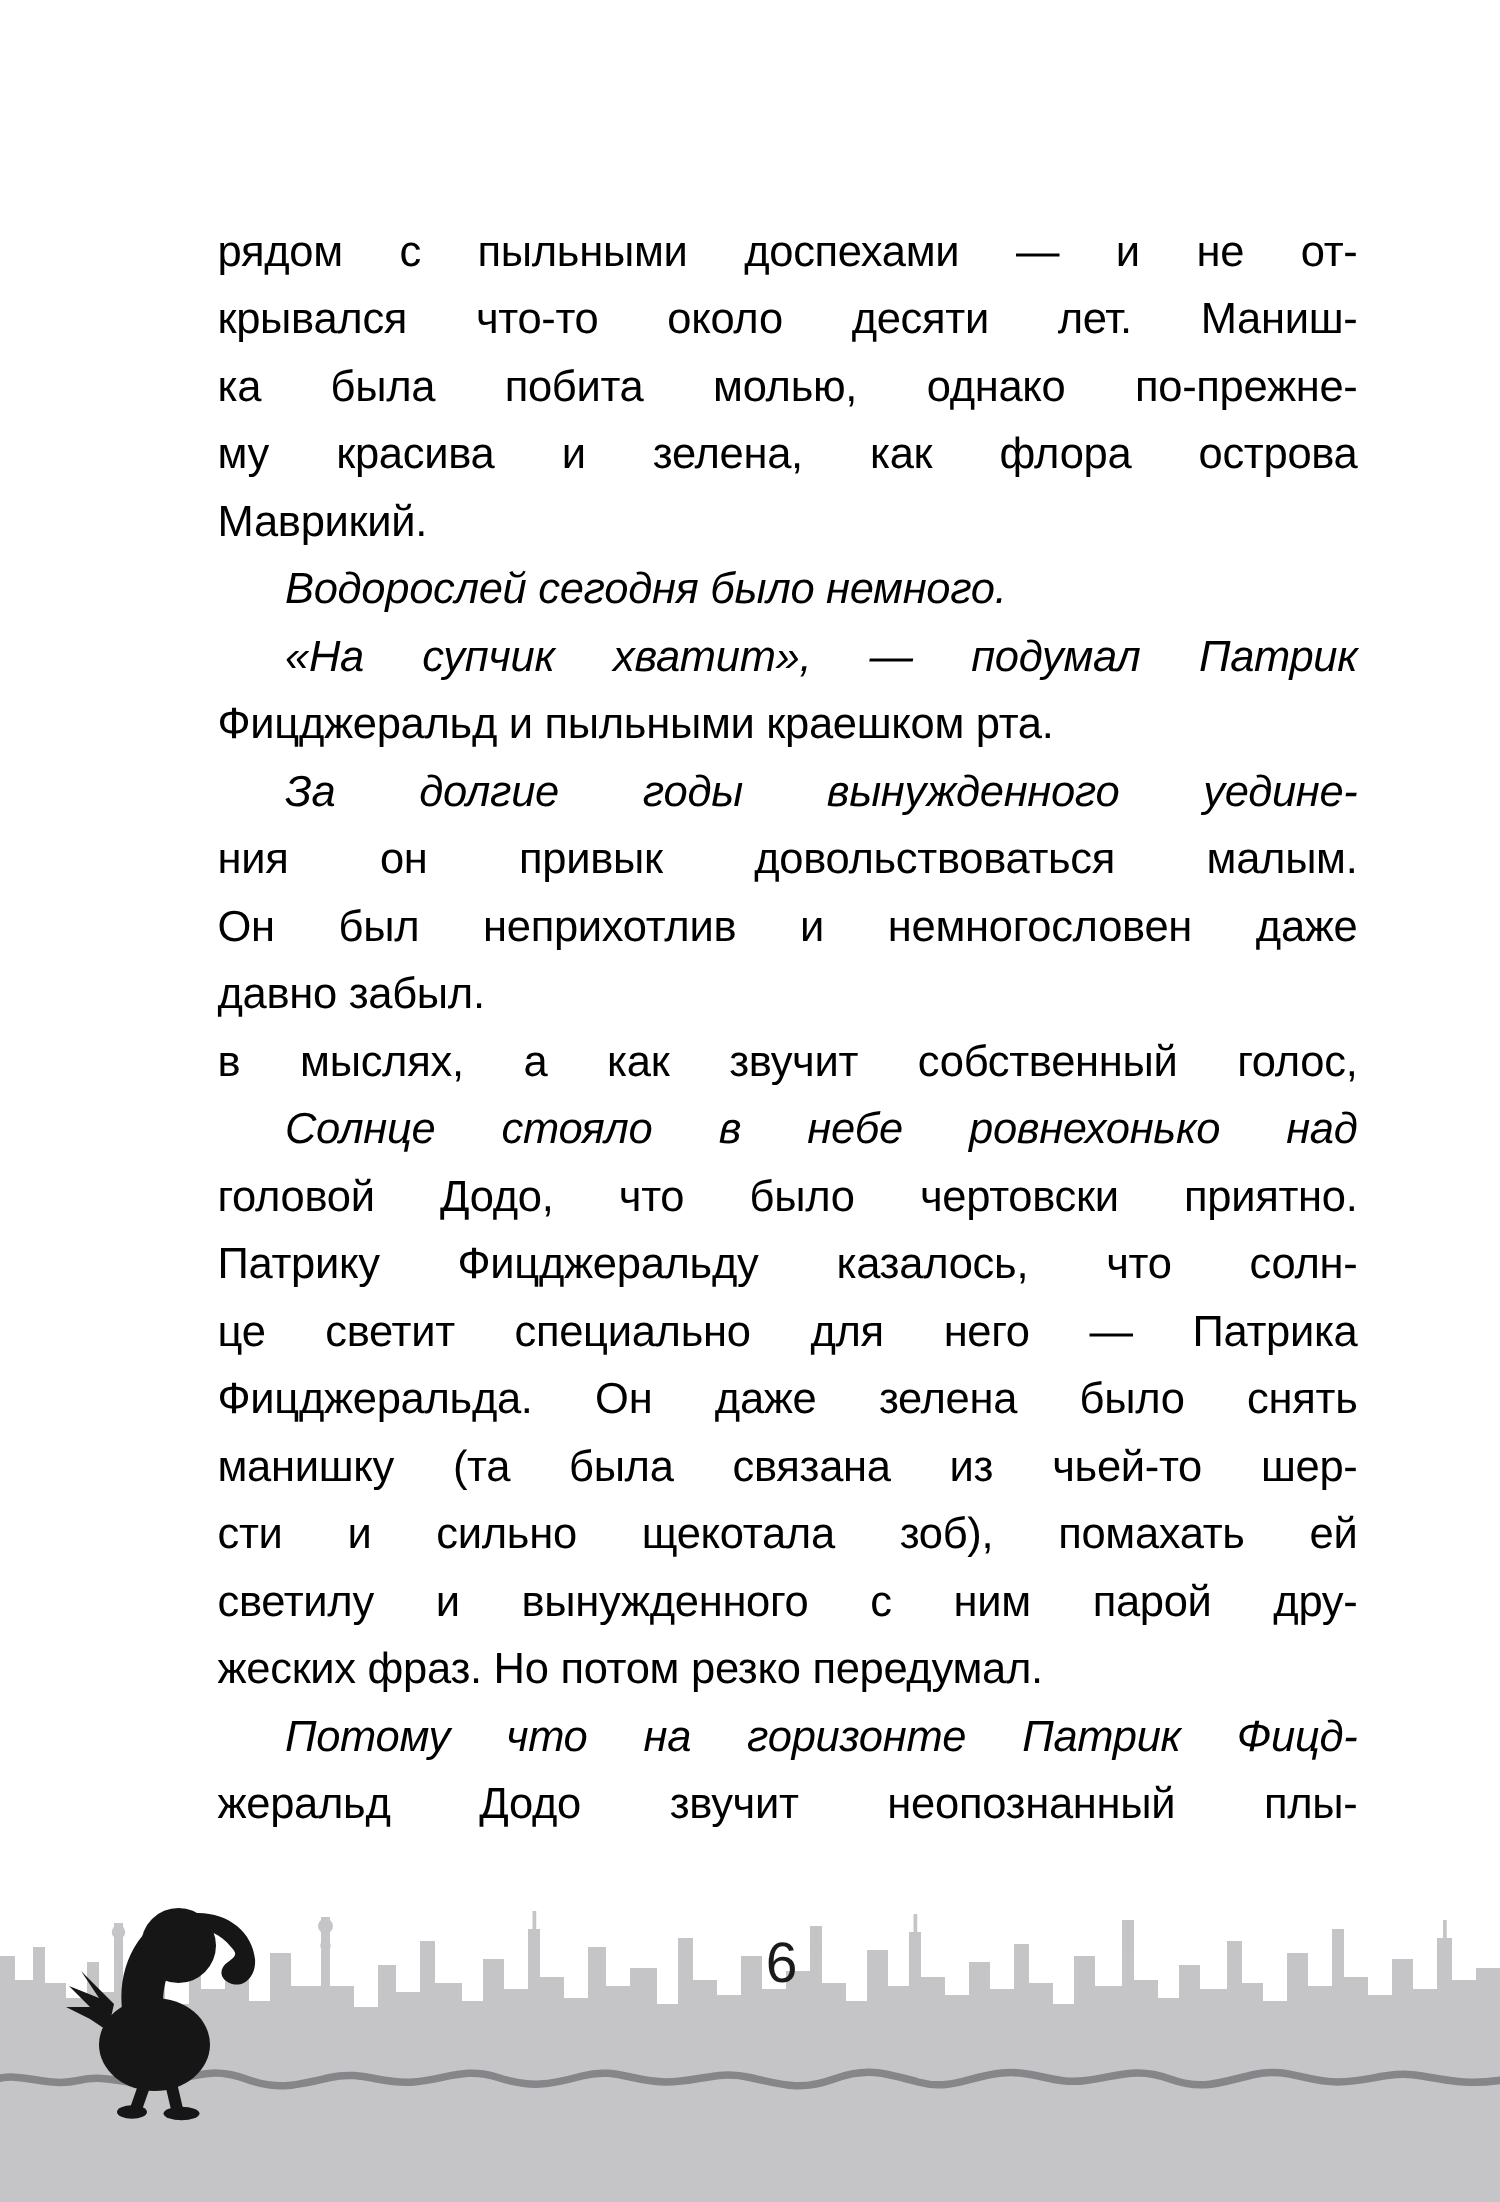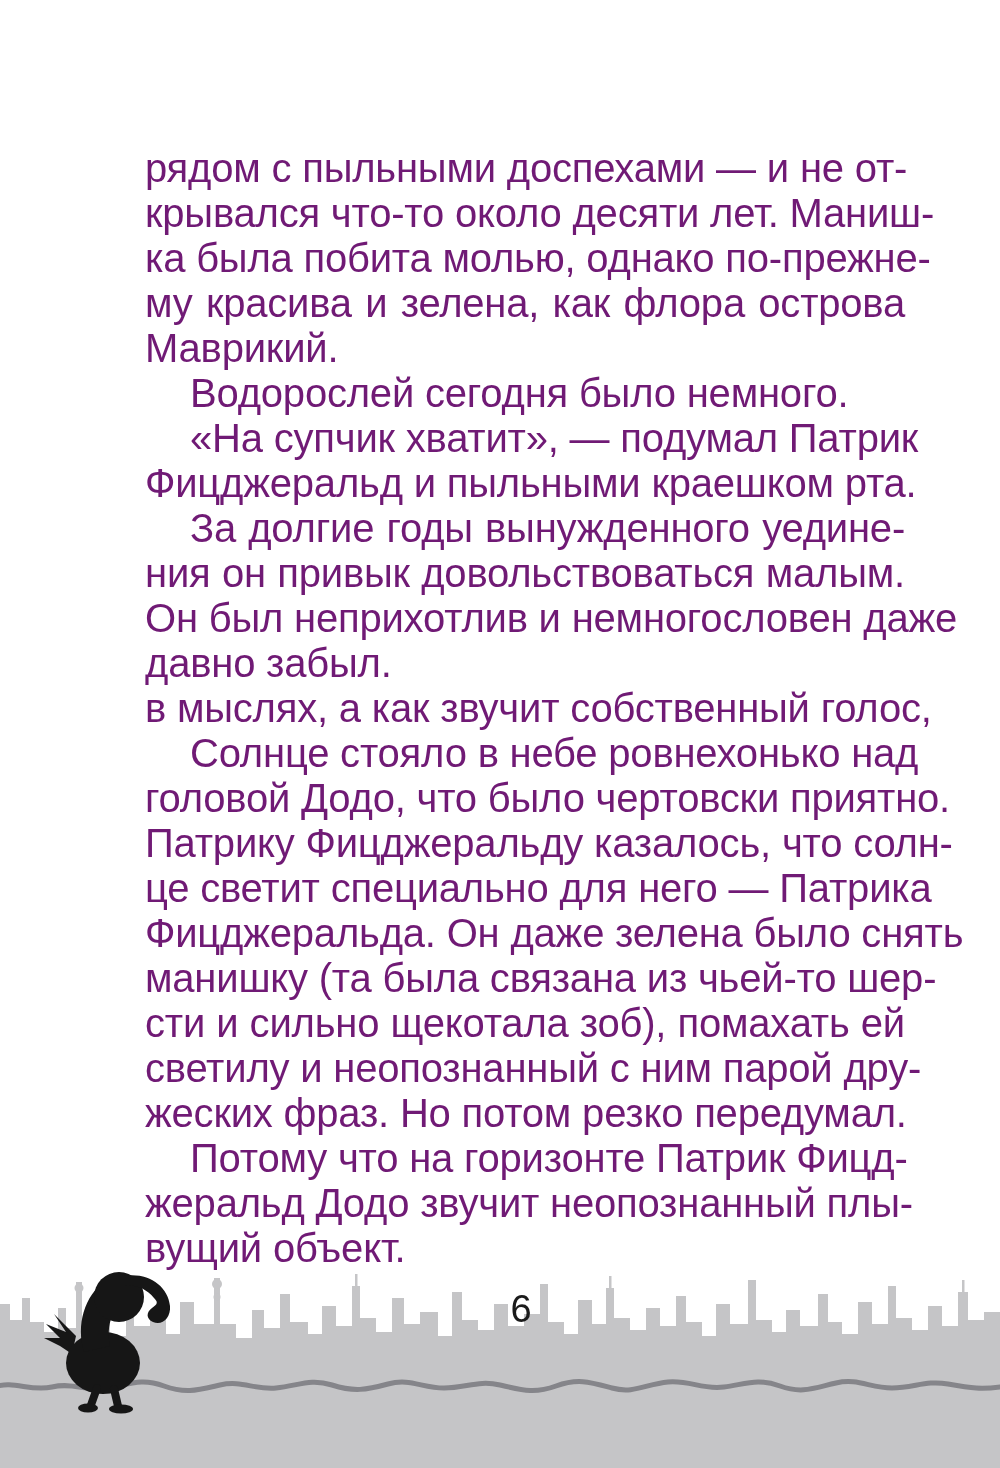--- a/index.html
+++ b/index.html
@@ -10,36 +10,37 @@
     overflow:hidden;
     font-family:"Liberation Sans", sans-serif;
   }
   .page{
     position:absolute;inset:0;
     background:#ffffff;
   }
   .body-text{
     position:absolute;
     left:145px;top:146px;width:760px;
-    color:#701a75;
-    font-size:40px;
+    color:#000000;
+    font-size:29px;
     line-height:45px;
     letter-spacing:-0.2px;
   }
   .line{
     text-align:justify;
     text-align-last:justify;
     white-space:nowrap;
     height:45px;
   }
   .line.end{
     text-align-last:left;
   }
   .line.indent{
     text-indent:45px;
+    font-style:italic;
   }
   .page-number{
     position:absolute;
     left:471px;top:1288px;width:100px;
     text-align:center;
     font-size:38px;
     color:#1b1b1b;
     z-index:3;
   }
   .footer-art{
@@ -67,25 +68,24 @@
     <div class="line">Он был неприхотлив и немногословен даже</div>
     <div class="line end">давно забыл.</div>
     <div class="line">в мыслях, а как звучит собственный голос,</div>
     <div class="line indent">Солнце стояло в небе ровнехонько над</div>
     <div class="line">головой Додо, что было чертовски приятно.</div>
     <div class="line">Патрику Фицджеральду казалось, что солн-</div>
     <div class="line">це светит специально для него — Патрика</div>
     <div class="line">Фицджеральда. Он даже зелена было снять</div>
     <div class="line">манишку (та была связана из чьей-то шер-</div>
     <div class="line">сти и сильно щекотала зоб), помахать ей</div>
-    <div class="line">светилу и неопознанный с ним парой дру-</div>
+    <div class="line">светилу и вынужденного с ним парой дру-</div>
     <div class="line end">жеских фраз. Но потом резко передумал.</div>
     <div class="line indent">Потому что на горизонте Патрик Фицд-</div>
     <div class="line">жеральд Додо звучит неопознанный плы-</div>
-    <div class="line end">вущий объект.</div>
   </div>
 
   <div class="page-number">6</div>
 
   <svg class="footer-art" viewBox="0 0 1000 198" preserveAspectRatio="none" xmlns="http://www.w3.org/2000/svg">
 
     <g fill="#c5c5c7">
       <path d="M0,34 H10 V50 H22 V28 H30 V52 H44 V62 H58 V38 H66 V58 H76 V12 H82 V58 H94 V44 H110 V66 H126 V24 H134 V56 H150 V46 H166 V64 H180 V32 H194 V54 H214 V8 H220 V54 H236 V68 H252 V40 H264 V58 H280 V24 H290 V52 H308 V64 H322 V36 H336 V56 H352 V16 H360 V48 H376 V62 H392 V28 H404 V54 H420 V42 H438 V66 H452 V22 H462 V50 H478 V60 H494 V34 H508 V56 H524 V44 H540 V14 H548 V52 H564 V64 H578 V30 H592 V54 H606 V18 H614 V48 H630 V60 H646 V38 H660 V56 H676 V26 H686 V52 H702 V66 H716 V34 H730 V54 H748 V10 H756 V50 H772 V62 H786 V40 H800 V56 H818 V24 H828 V52 H842 V64 H858 V32 H872 V54 H888 V16 H896 V48 H912 V60 H928 V36 H942 V56 H958 V22 H968 V50 H984 V42 H1000 V198 H0 Z"></path>
 
       <circle cx="79" cy="18" r="4.5"></circle>

